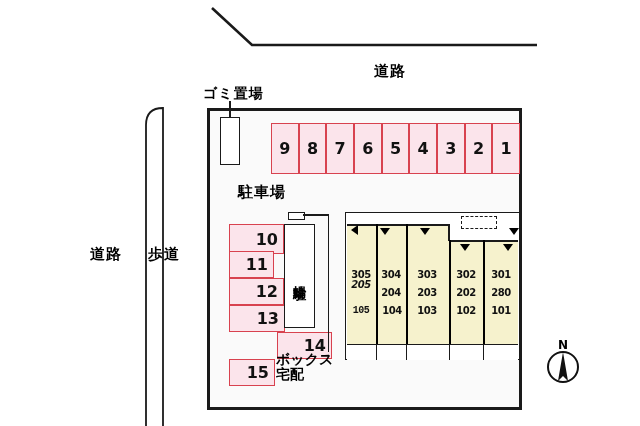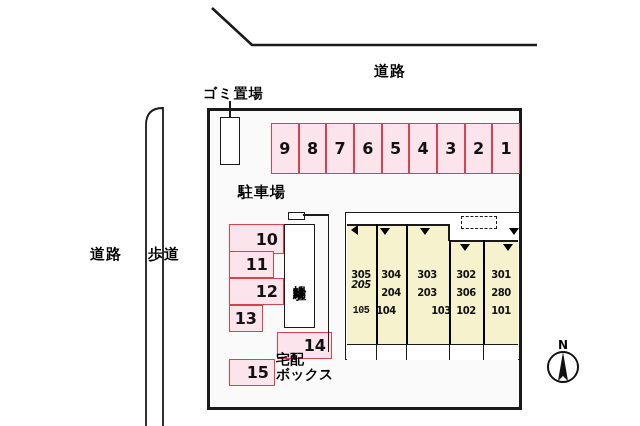--- a/index.html
+++ b/index.html
@@ -172,41 +172,41 @@
   <div class="abs" id="parking-side" style="left:229px;top:224px;width:55px;height:162px;">
       <div class="abs pcell side" style="left: 0px; top: 0px; width: 55px; height: 30px;">
         <span>10</span>
       </div>
       <div class="abs pcell side" style="left: 0px; top: 27px; width: 45px; height: 27px;">
         <span>11</span>
       </div>
       <div class="abs pcell side" style="left: 0px; top: 54px; width: 55px; height: 27px;">
         <span>12</span>
       </div>
-      <div class="abs pcell side" style="left: 0px; top: 81px; width: 34px; height: 27px;">
+      <div class="abs pcell side" style="left: 0px; top: 81px; width: 56px; height: 27px;">
         <span>13</span>
       </div>
       <div class="abs pcell side" style="left: 0px; top: 108px; width: 55px; height: 27px; margin-left: 48px;">
         <span>14</span>
       </div>
       <div class="abs pcell side" style="left: 0px; top: 135px; width: 46px; height: 27px;">
         <span>15</span>
       </div>
     </div>
 
   <div class="abs bike-box">
     <span class="bike-text">駐輪場</span>
   </div>
 
   <div class="abs delivery-icon"></div>
   <div class="abs delivery-leader-h"></div>
   <div class="abs delivery-leader-v"></div>
   <div class="abs delivery-label">
+    <div>ボックス</div>
     <div>宅配</div>
-    <div>ボックス</div>
   </div>
 
   <div class="abs" id="building" style="left:343px;top:210px;width:178px;height:152px;">
       <div class="abs " style="left: 2px; top: 2px; width: 175px; height: 148px; border: 1.6px solid rgb(26, 26, 26); background: rgb(255, 255, 255);"></div>
       <div class="abs bld-body" style="left: 4px; top: 14px; width: 102px; height: 120px;"></div>
       <div class="abs bld-body" style="left: 106px; top: 30px; width: 69px; height: 104px;"></div>
       <div class="abs bld-solid" style="left: 4px; top: 14px; width: 102px; height: 1.6px;"></div>
       <div class="abs bld-solid" style="left: 106px; top: 30px; width: 69px; height: 1.6px;"></div>
       <div class="abs bld-solid" style="left: 105px; top: 14px; width: 1.6px; height: 17px;"></div>
       <div class="abs unit-div" style="left: 33px; top: 14px; width: 0px; height: 120px;"></div>
@@ -226,25 +226,25 @@
       <div class="abs arrow-dn" style="left: 160px; top: 34px;"></div>
       <div class="abs arrow-lf" style="left: 8px; top: 15px;"></div>
       <div class="roomlabel" style="left: -1px; top: 60px; width: 38px;">305</div>
       <div class="roomlabel" style="left: 29px; top: 60px; width: 38px;">304</div>
       <div class="roomlabel" style="left: 65px; top: 60px; width: 38px;">303</div>
       <div class="roomlabel" style="left: 104px; top: 60px; width: 38px;">302</div>
       <div class="roomlabel" style="left: 139px; top: 60px; width: 38px;">301</div>
       <div class="roomlabel" style="left: -1px; top: 70px; width: 38px; font-style: italic;">205</div>
       <div class="roomlabel" style="left: 29px; top: 78px; width: 38px;">204</div>
       <div class="roomlabel" style="left: 65px; top: 78px; width: 38px;">203</div>
-      <div class="roomlabel" style="left: 104px; top: 78px; width: 38px;">306</div>
+      <div class="roomlabel" style="left: 104px; top: 78px; width: 38px;">202</div>
       <div class="roomlabel" style="left: 139px; top: 78px; width: 38px;">280</div>
       <div class="roomlabel" style="left: -1px; top: 96px; width: 38px; font-family: Liberation Mono, monospace;">105</div>
-      <div class="roomlabel" style="left: 24px; top: 96px; width: 38px;">104</div>
-      <div class="roomlabel" style="left: 65px; top: 96px; width: 38px; padding-left: 14px;">103</div>
+      <div class="roomlabel" style="left: 30px; top: 96px; width: 38px;">104</div>
+      <div class="roomlabel" style="left: 65px; top: 96px; width: 38px;">103</div>
       <div class="roomlabel" style="left: 104px; top: 96px; width: 38px;">102</div>
       <div class="roomlabel" style="left: 139px; top: 96px; width: 38px;">101</div>
     </div>
 
   <div class="abs compass-n">N</div>
   <svg class="abs compass" viewBox="0 0 34 34">
     <circle cx="17" cy="17" r="15" fill="#ffffff" stroke="#111" stroke-width="2"></circle>
     <polygon points="17,2 22,31 17,26 12,31" fill="#111"></polygon>
   </svg>
 

